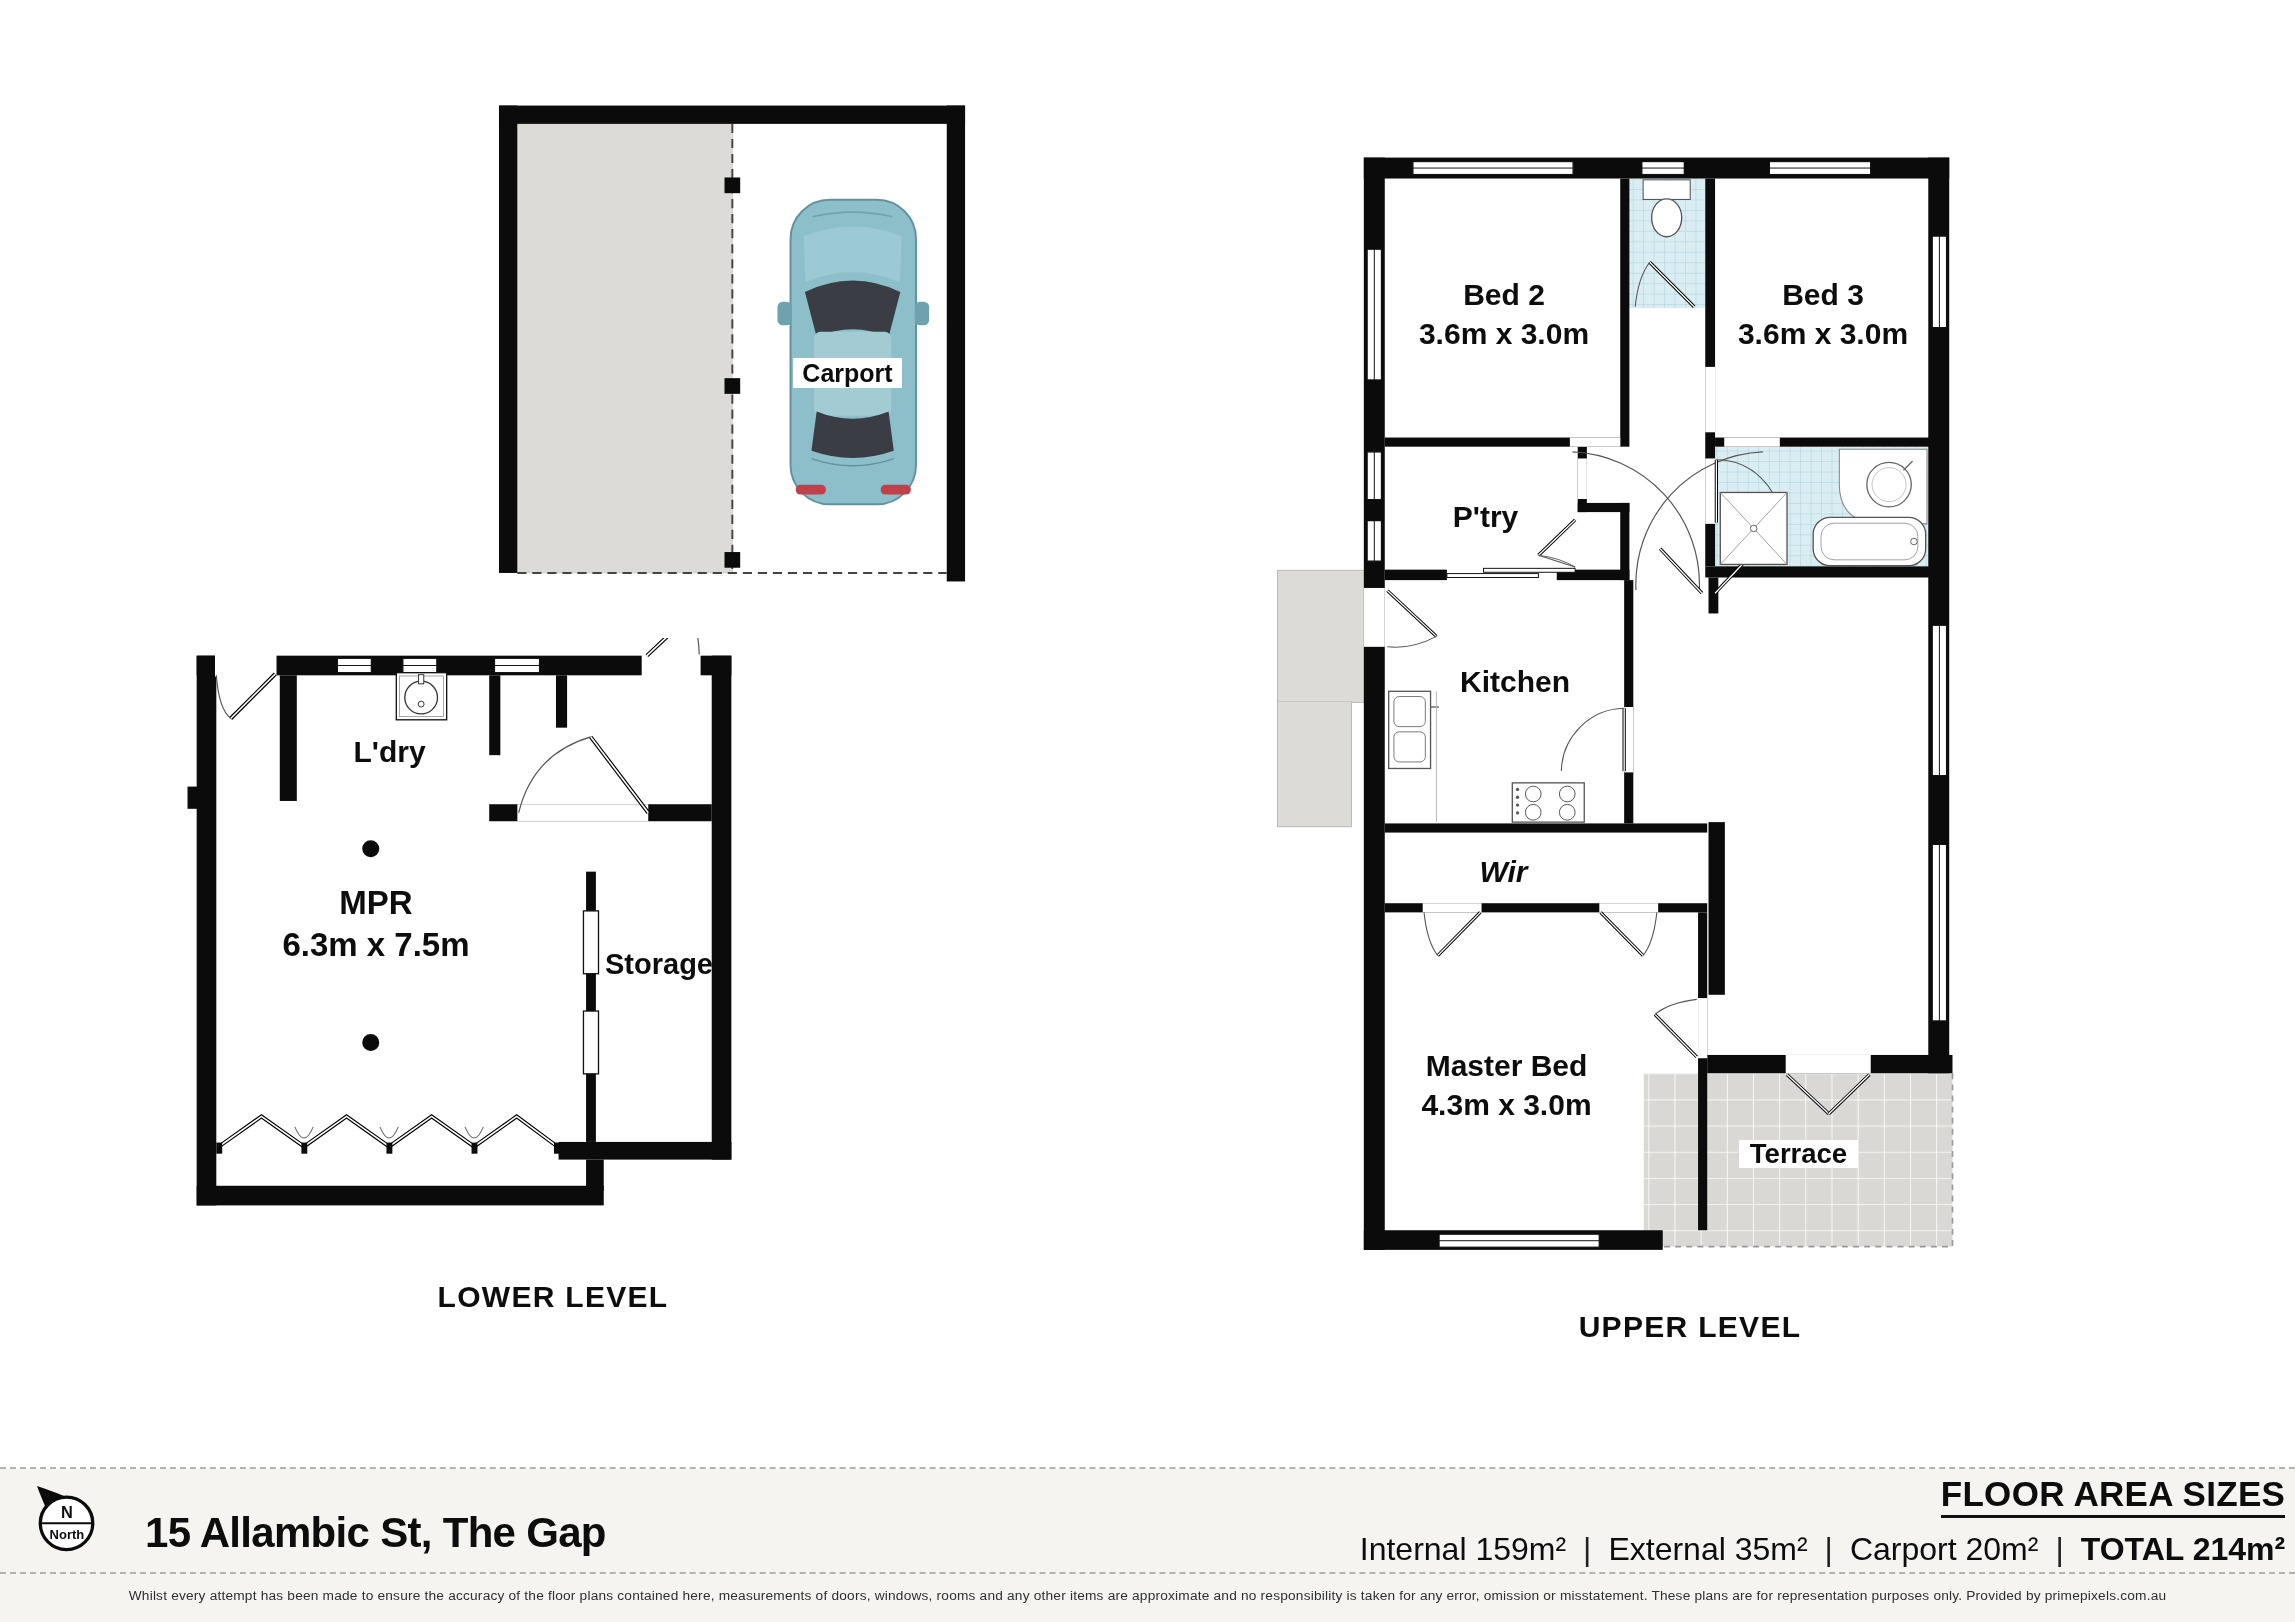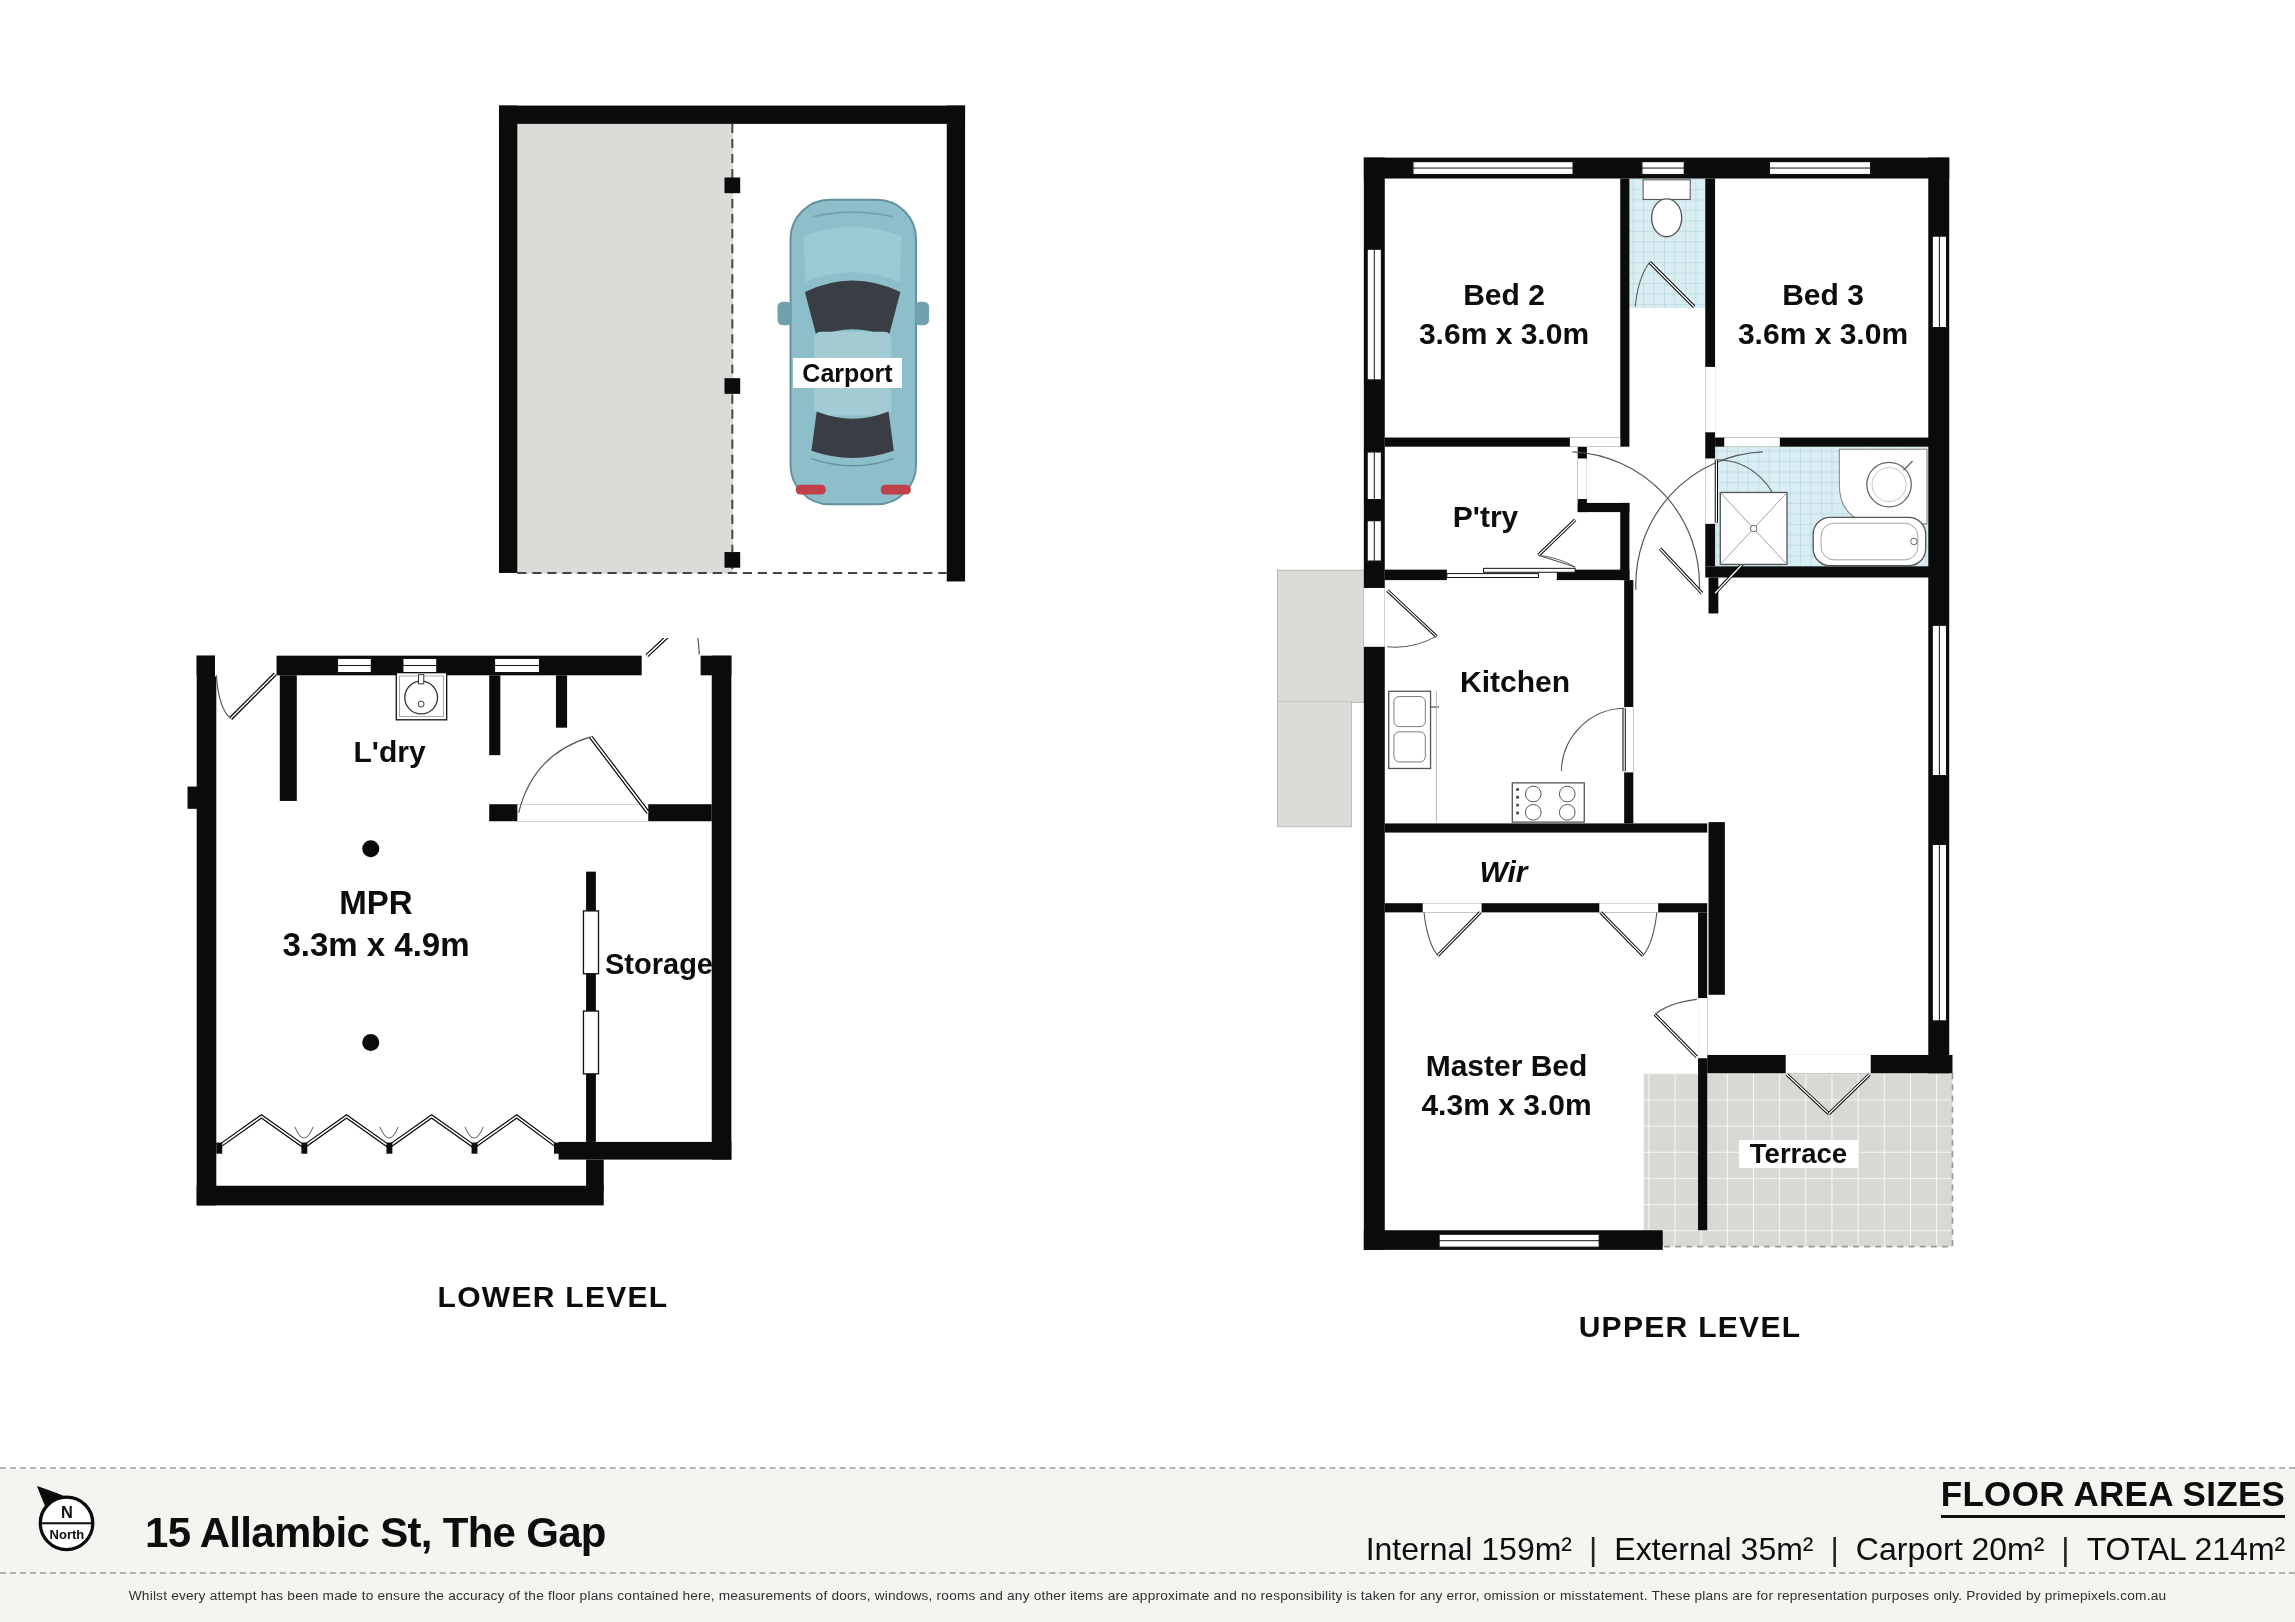--- a/index.html
+++ b/index.html
@@ -11,21 +11,21 @@
   .boxlbl{background:#ffffff;display:flex;align-items:center;justify-content:center;}
   .level{position:absolute;text-align:center;font-weight:700;font-size:30px;letter-spacing:1.3px;}
   .dash{position:absolute;left:0;width:2295px;height:0;border-top:2px dashed #b3b3b3;}
   .footer-bg{position:absolute;left:0;top:1469px;width:2295px;height:154px;background:#f5f4f1;}
   .address{position:absolute;left:145px;top:1509px;font-size:42px;font-weight:700;letter-spacing:-0.7px;}
   .fas{position:absolute;right:9.8px;top:1474px;text-align:right;}
   .fas-title{display:inline-block;font-size:35px;font-weight:700;letter-spacing:0.3px;
              border-bottom:3.3px solid #111;padding-bottom:1px;}
   .fas-line{margin-top:13px;font-size:32px;font-weight:400;white-space:nowrap;}
   .fas-line .sep{padding:0 17px;color:#222;font-weight:400;}
-  .fas-line .total{font-weight:400;}
+  .fas-line .total{font-weight:700;}
   .disclaimer{position:absolute;left:0;top:1588px;width:2295px;text-align:center;
               font-size:13.7px;font-weight:400;color:#2f2f2f;letter-spacing:0.2px;}
   .compass-n{position:absolute;left:29.4px;top:1503px;width:75px;text-align:center;
              font-size:16.4px;font-weight:700;}
   .compass-north{position:absolute;left:29.4px;top:1527px;width:75px;text-align:center;
              font-size:13px;font-weight:700;}
 </style>
 </head>
 <body>
 
@@ -137,21 +137,21 @@
       <rect x="590" y="1746" width="9" height="17" fill="#0b0b0b"></rect>
       <rect x="720" y="1746" width="9" height="17" fill="#0b0b0b"></rect>
       <rect x="846" y="1746" width="9" height="17" fill="#0b0b0b"></rect>
     </g>
   </svg>
   <div class="lbl" style="left:324px;top:732px;width:131px;font-size:30px;">
     <span>L'dry</span>
   </div>
   <div class="lbl" style="left:260px;top:882px;width:232px;font-size:33px;line-height:1.28;">
     <span class="nm">MPR</span>
-    <span class="dm">3.3m x 4.9m</span>
+    <span class="dm">6.3m x 7.5m</span>
   </div>
   <div class="lbl" style="left:595px;top:946px;width:128px;font-size:29px;">
     <span>Storage</span>
   </div>
   <div class="level" style="left:419px;top:1280px;width:268px;">LOWER LEVEL</div>
 
   <svg style="left:1269px;top:151px;" width="726" height="1112" viewBox="1940 230 1110 1700">
     <defs>
       <pattern id="tileBlue" width="16" height="16" patternUnits="userSpaceOnUse">
         <rect width="16" height="16" fill="#d9edf3"></rect>

